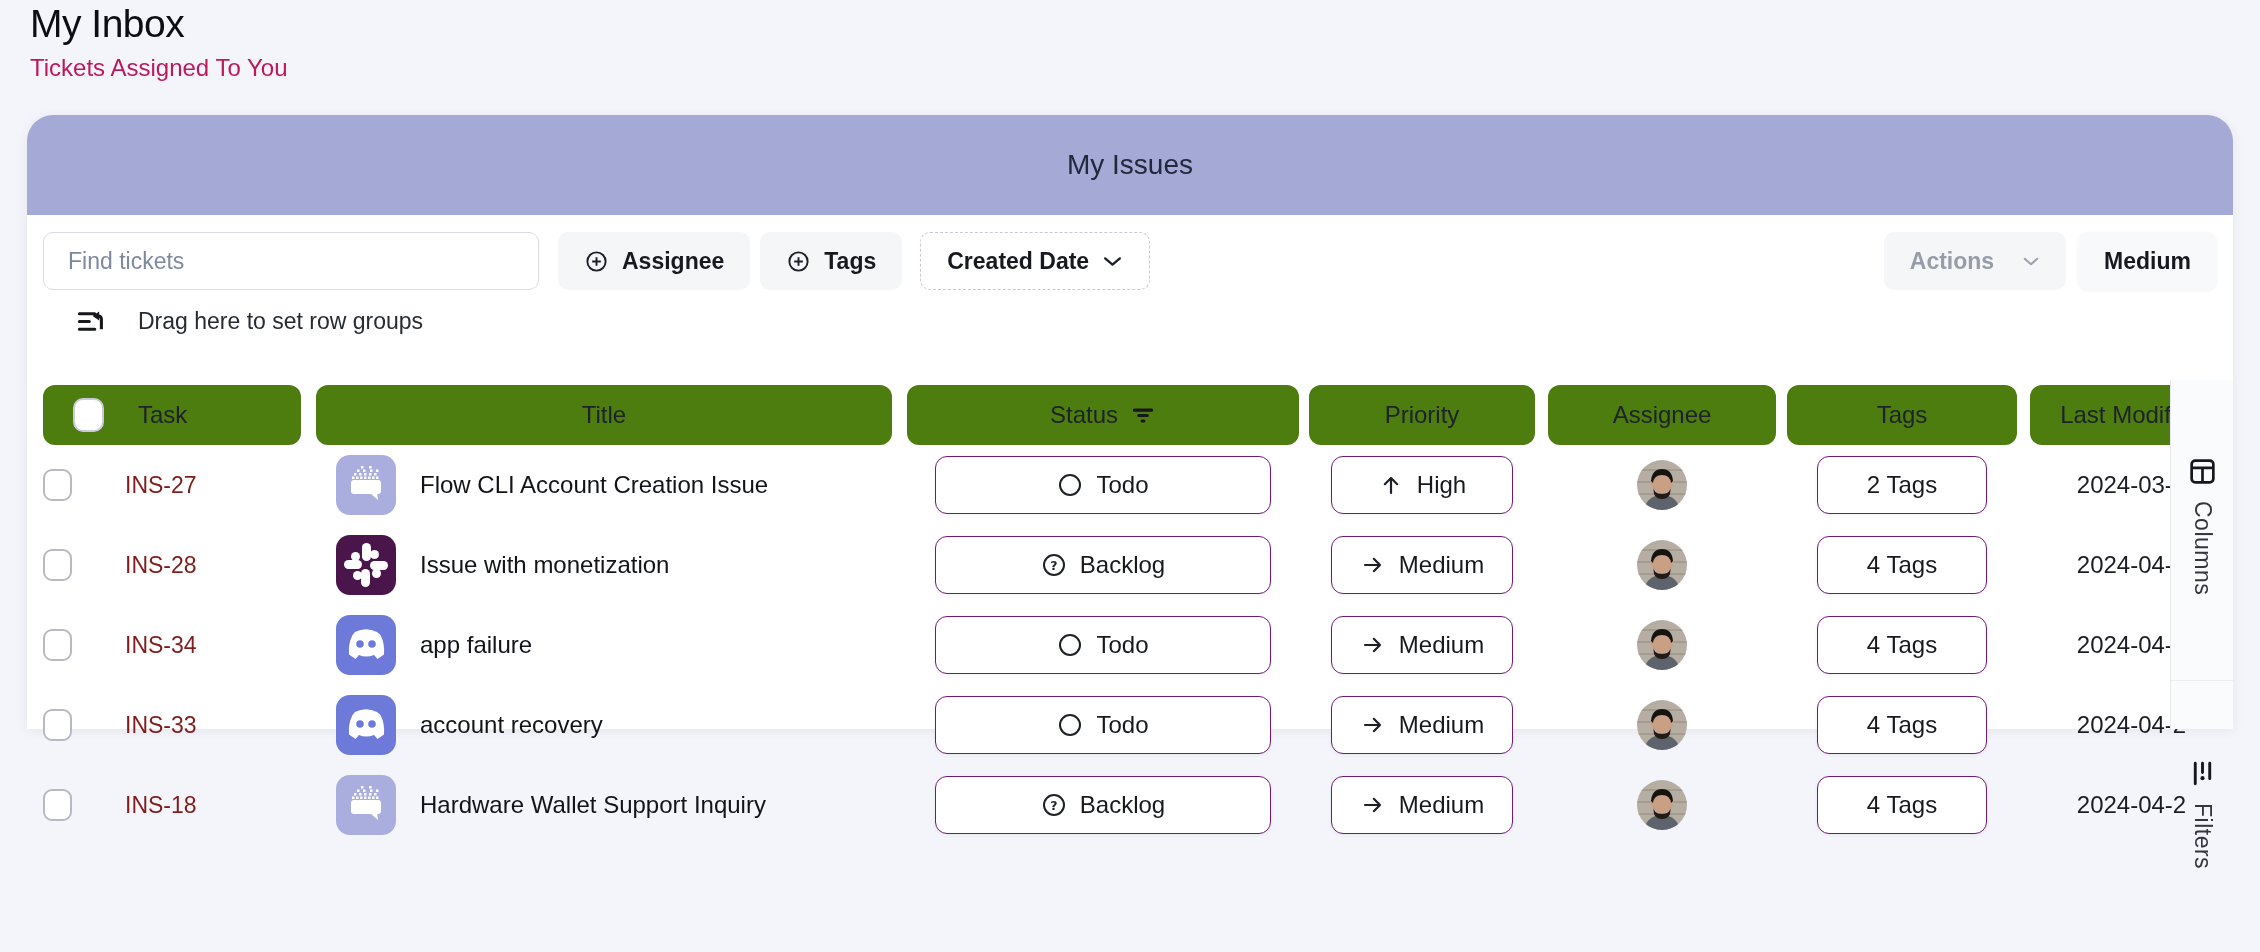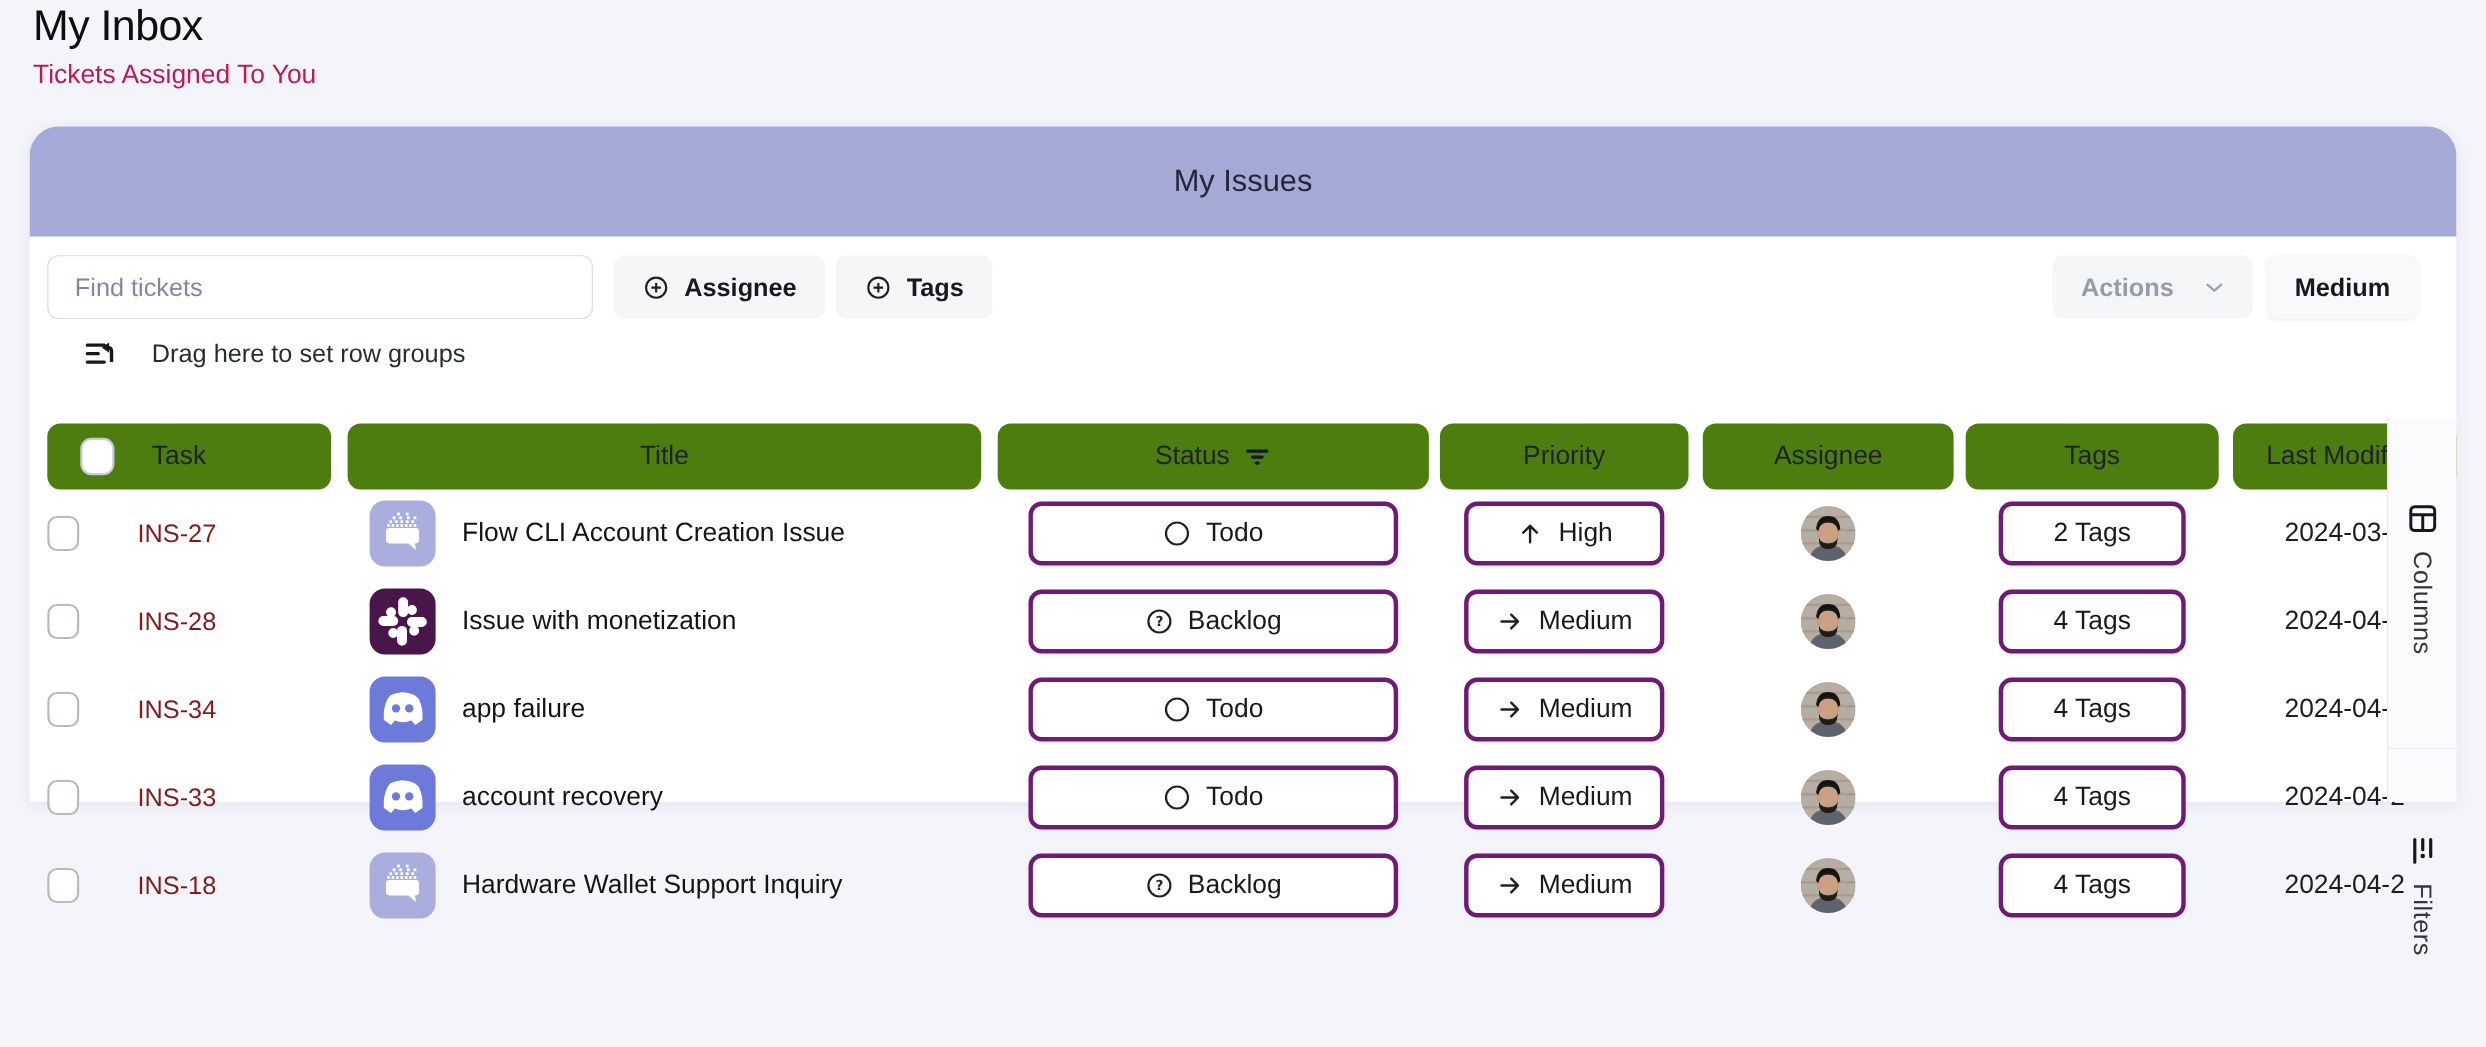--- a/index.html
+++ b/index.html
@@ -13,21 +13,21 @@
   .pagehead .sub { font-size:24px; font-weight:400; color:#be185d; margin-top:8px; }
 
   
   .card { position:absolute; left:27px; top:115px; width:2206px; height:614px;
           background:#ffffff; border-radius:26px 26px 0 0; box-shadow:0 2px 12px rgba(45,45,90,.07); }
   .banner { height:100px; border-radius:26px 26px 0 0; background:#a5a9d6;
             display:flex; align-items:center; justify-content:center;
             font-size:28px; font-weight:500; color:#23283a; }
 
   
-  .toolbar { position:absolute; left:16px; right:34px; top:117px; height:58px; display:flex; }
+  .toolbar { position:absolute; left:16px; right:16px; top:117px; height:58px; display:flex; }
   .search { width:496px; height:58px; border:1.5px solid #d9dbe3; border-radius:10px; background:#fff;
             font-size:23px; padding:0 24px; color:#2a2e36; outline:none; font-family:"Liberation Sans",sans-serif;}
   .search::placeholder { color:#7e88a0; }
   .tbtn { height:58px; display:flex; align-items:center; gap:13px; border-radius:10px;
           font-size:23px; font-weight:600; color:#17191f; padding:0 26px; cursor:pointer; white-space:nowrap; }
   .btn-soft { background:#f5f6f8; }
   .btn-dashed { background:#fff; border:1.5px dashed #c6c9d4; margin-left:18px; }
   .btn-assignee { margin-left:19px; }
   .btn-tags { margin-left:10px; }
   .btn-actions { margin-left:auto; color:#969da9; font-weight:700; gap:28px; }
@@ -52,21 +52,21 @@
   .trow { display:flex; align-items:center; height:80px; }
   .cell { display:flex; align-items:center; }
   .cb { width:29px; height:32px; border:2px solid #b7bac2; border-radius:9px; background:#fff; cursor:pointer; flex:0 0 auto; }
   .hcb { width:31px; height:34px; border:2px solid #c9cbdc; border-radius:10px; background:#fff; cursor:pointer; flex:0 0 auto;}
   .tid { font-size:23px; color:#7f1d1d; margin-left:53px; }
   .appic { width:60px; height:60px; border-radius:14px; margin-left:20px; display:flex; align-items:center; justify-content:center; flex:0 0 auto;}
   .ic-intercom { background:#a9aede; }
   .ic-slack { background:#4a154b; }
   .ic-discord { background:#6d7ad9; }
   .ttl { font-size:24px; font-weight:500; color:#121419; margin-left:24px; white-space:nowrap; }
-  .pill { height:58px; background:#fff; border:4px solid #701a75; border-radius:12px;
+  .pill { height:58px; background:#fff; border:1px solid #701a75; border-radius:12px;
           display:flex; align-items:center; justify-content:center; gap:13px;
           font-size:24px; font-weight:500; color:#17191f; box-shadow:0 1px 4px rgba(25,25,60,.05); cursor:pointer; }
   .stpill { width:336px; margin:0 auto; }
   .prpill { width:182px; margin:0 auto; }
   .tgpill { width:170px; margin:0 auto; }
   .avatar { width:50px; height:50px; border-radius:50%; overflow:hidden; margin:0 auto; display:block; cursor:pointer; }
   .date { width:100%; text-align:center; font-size:24px; color:#1a1d23; white-space:nowrap; }
 
   
   .sidestrip { position:absolute; top:265px; right:0; bottom:0; width:63px; z-index:5;
@@ -107,20 +107,28 @@
         <span>Assignee</span>
       </div>
       <div class="tbtn btn-soft btn-tags">
         <span>
           <svg width="25" height="25" viewBox="0 0 26 26">
               <circle cx="13" cy="13" r="9.5" stroke="#1d2026" stroke-width="2" fill="none"></circle>
               <path d="M13 8.5 v9 M8.5 13 h9" stroke="#1d2026" stroke-width="2"></path>
             </svg>
         </span>
         <span>Tags</span>
+      </div>
+      <div class="tbtn btn-dashed">
+        <span>Created Date</span>
+        <span>
+          <svg width="21" height="13" viewBox="0 0 20 12">
+              <path d="M3 3 l7 6 7 -6" stroke="#1d2026" stroke-width="2.2" fill="none" stroke-linecap="round" stroke-linejoin="round"></path>
+            </svg>
+        </span>
       </div>
       <div class="tbtn btn-soft btn-actions">
         <span>Actions</span>
         <span>
           <svg width="18" height="11" viewBox="0 0 20 12">
               <path d="M3 3 l7 6 7 -6" stroke="#9aa1ad" stroke-width="2.2" fill="none" stroke-linecap="round" stroke-linejoin="round"></path>
             </svg>
         </span>
       </div>
       <div class="tbtn btn-export">

